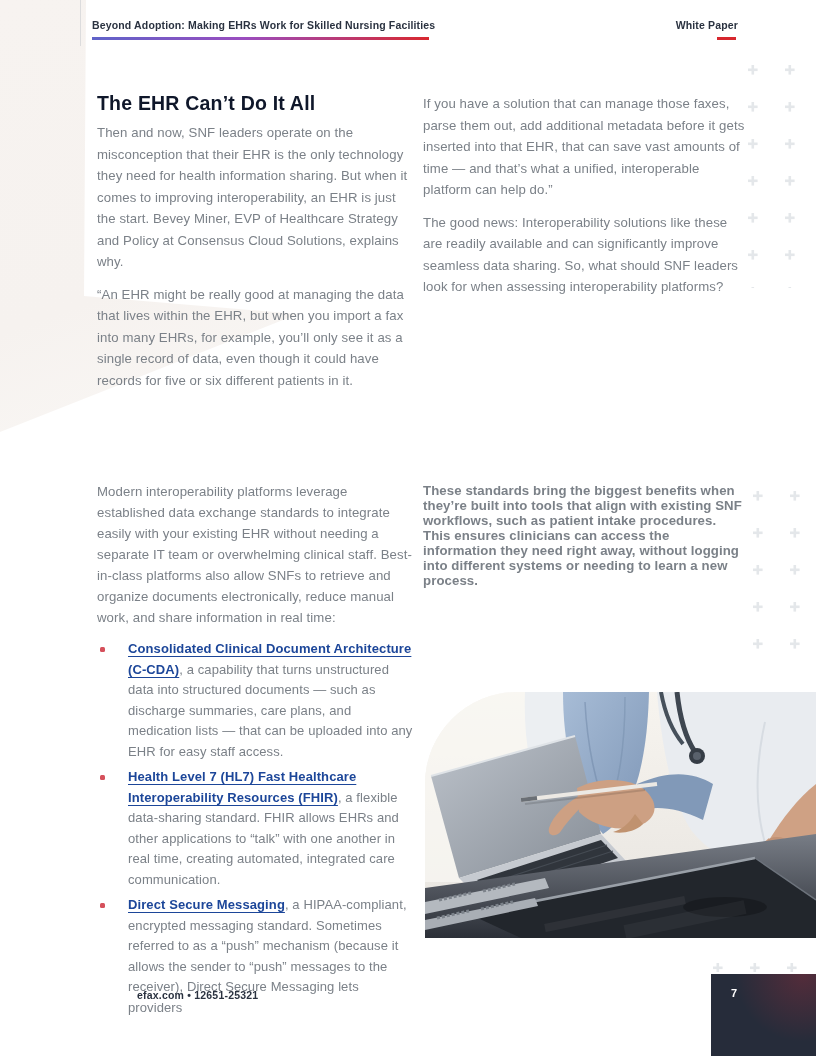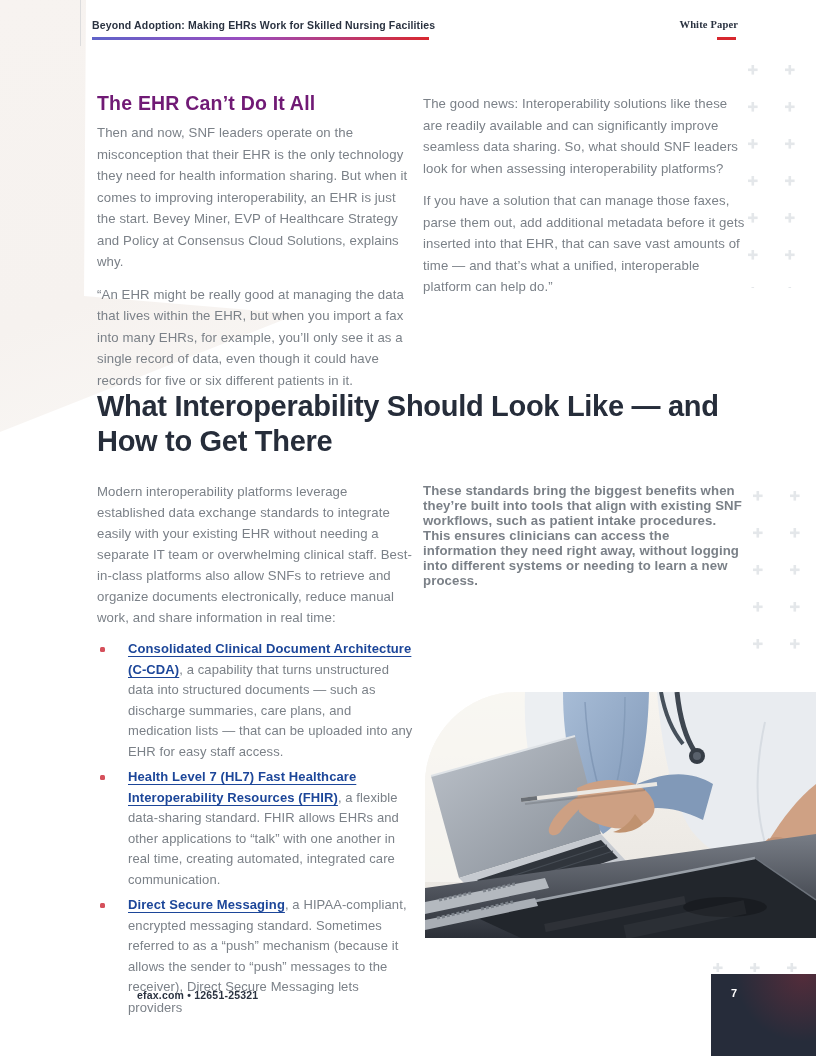--- a/index.html
+++ b/index.html
@@ -22,27 +22,27 @@
   .header-title {
     position:absolute; left:92px; top:19px;
     font-size:10.5px; font-weight:bold; color:#2a3240; letter-spacing:.15px;
   }
   .header-underline {
     position:absolute; left:92px; top:37px; width:337px; height:2.5px;
     background:linear-gradient(90deg,#5f63c9 0%,#9a4dbf 45%,#d8282f 100%);
   }
   .header-doctype {
     position:absolute; right:78px; top:19px;
-    font-size:10.5px; font-weight:bold; color:#2a3240; letter-spacing:.15px;font-family:Liberation Serif, serif;
+    font-size:10.5px; font-weight:bold; color:#2a3240; letter-spacing:.15px;
   }
   .doctype-tick { position:absolute; right:80px; top:37px; width:19px; height:2.5px; background:#d7272e; }
   
   .s1-heading {
     position:absolute; left:97px; top:92px;
-    font-size:19.5px; font-weight:bold; color:#701a75; letter-spacing:.2px;
+    font-size:19.5px; font-weight:bold; color:#0f172a; letter-spacing:.2px;
   }
   .col { position:absolute; }
   .s1-left  { left:97px;  top:122px; width:316px; }
   .s1-right { left:423px; top:93px;  width:322px; }
   .body-p {
     font-size:13.2px; line-height:21.5px; color:#7b8188; margin-bottom:11px;
     letter-spacing:.1px;
   }
   
   .s2-title {
@@ -117,28 +117,24 @@
   <div class="header-underline"></div>
   <div class="header-doctype">White Paper</div>
   <div class="doctype-tick"></div>
 
   <div class="s1-heading">The EHR Can’t Do It All</div>
   <div class="col s1-left">
     <p class="body-p">Then and now, SNF leaders operate on the misconception that their EHR is the only technology they need for health information sharing. But when it comes to improving interoperability, an EHR is just the start. Bevey Miner, EVP of Healthcare Strategy and Policy at Consensus Cloud Solutions, explains why.</p>
     <p class="body-p">“An EHR might be really good at managing the data that lives within the EHR, but when you import a fax into many EHRs, for example, you’ll only see it as a single record of data, even though it could have records for five or six different patients in it.</p>
   </div>
   <div class="col s1-right">
+    <p class="body-p">If you have a solution that can manage those faxes, parse them out, add additional metadata before it gets inserted into that EHR, that can save vast amounts of time — and that’s what a unified, interoperable platform can help do.”</p>
     <p class="body-p">The good news: Interoperability solutions like these are readily available and can significantly improve seamless data sharing. So, what should SNF leaders look for when assessing interoperability platforms?</p>
-    <p class="body-p">If you have a solution that can manage those faxes, parse them out, add additional metadata before it gets inserted into that EHR, that can save vast amounts of time — and that’s what a unified, interoperable platform can help do.”</p>
-  </div>
-
-  <div class="s2-title">
-    <div>What Interoperability Should Look Like — and</div>
-    <div>How to Get There</div>
-  </div>
+  </div>
+
 
   <div class="col s2-left">
     <p class="body-p" style="line-height:21px;">Modern interoperability platforms leverage established data exchange standards to integrate easily with your existing EHR without needing a separate IT team or overwhelming clinical staff. Best-in-class platforms also allow SNFs to retrieve and organize documents electronically, reduce manual work, and share information in real time:</p>
     <ul class="bullet-list">
       <li>
         <a class="inline-link">Consolidated Clinical Document Architecture (C-CDA)</a><span>, a capability that turns unstructured data into structured documents — such as discharge summaries, care plans, and medication lists — that can be uploaded into any EHR for easy staff access.</span>
       </li>
       <li>
         <a class="inline-link">Health Level 7 (HL7) Fast Healthcare Interoperability Resources (FHIR)</a><span>, a flexible data-sharing standard. FHIR allows EHRs and other applications to “talk” with one another in real time, creating automated, integrated care communication.</span>
       </li>

